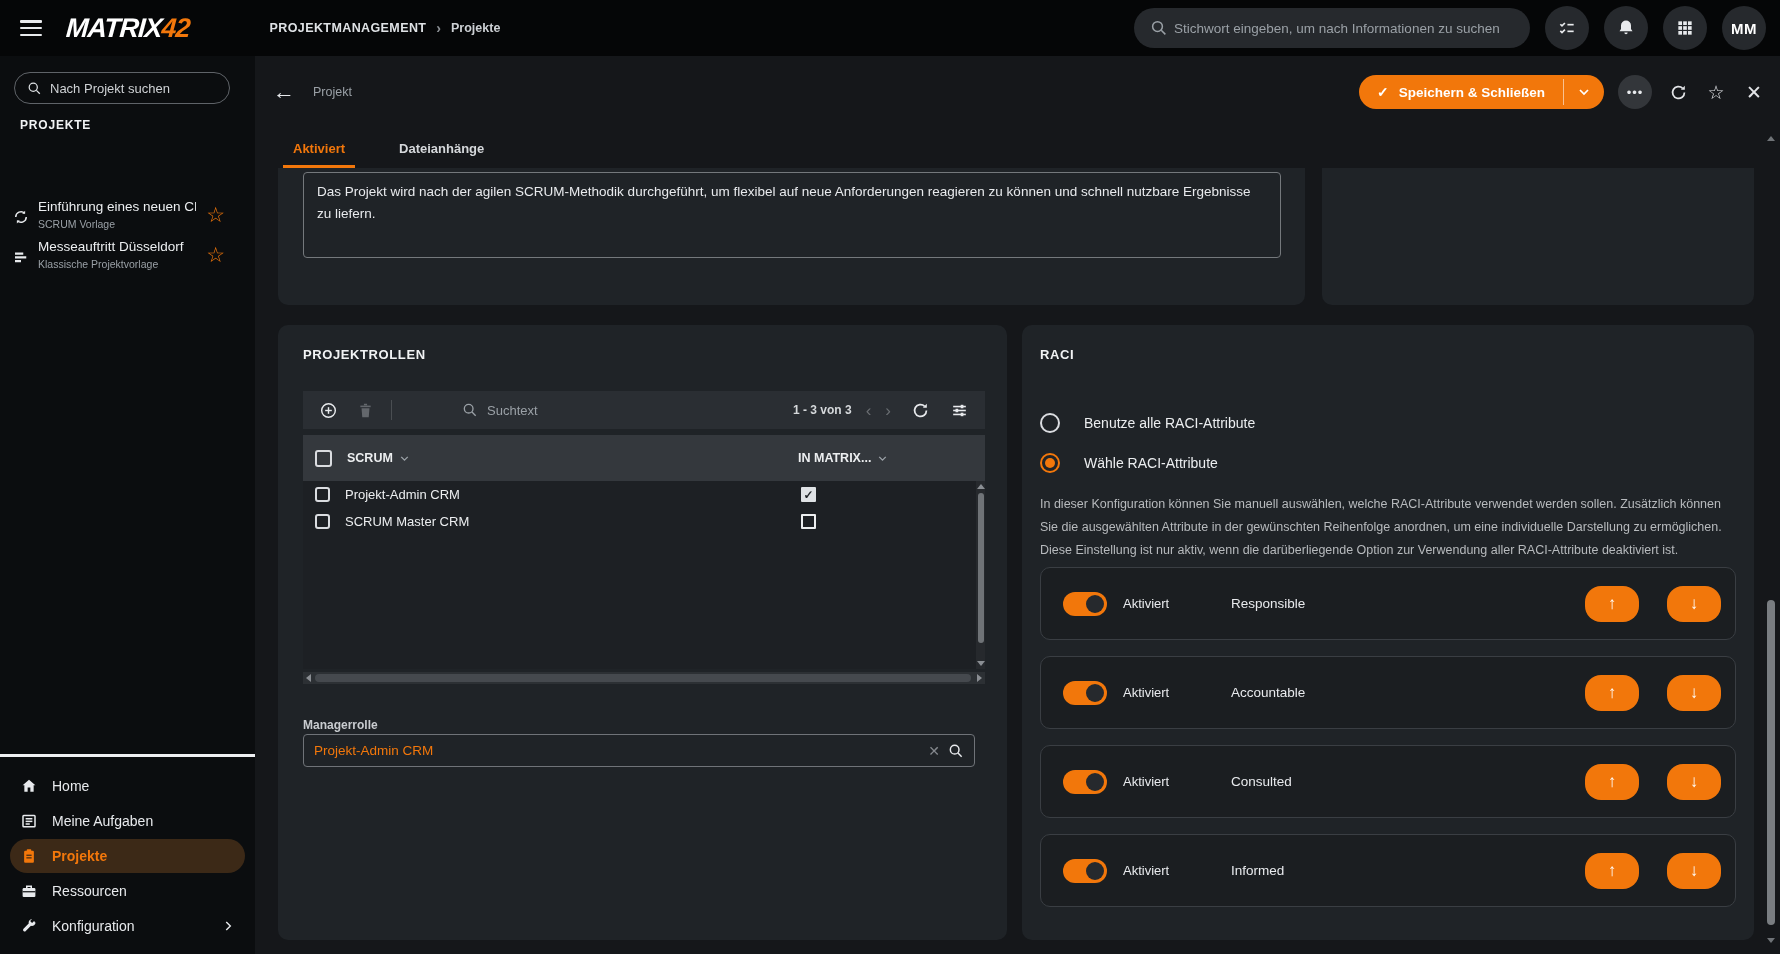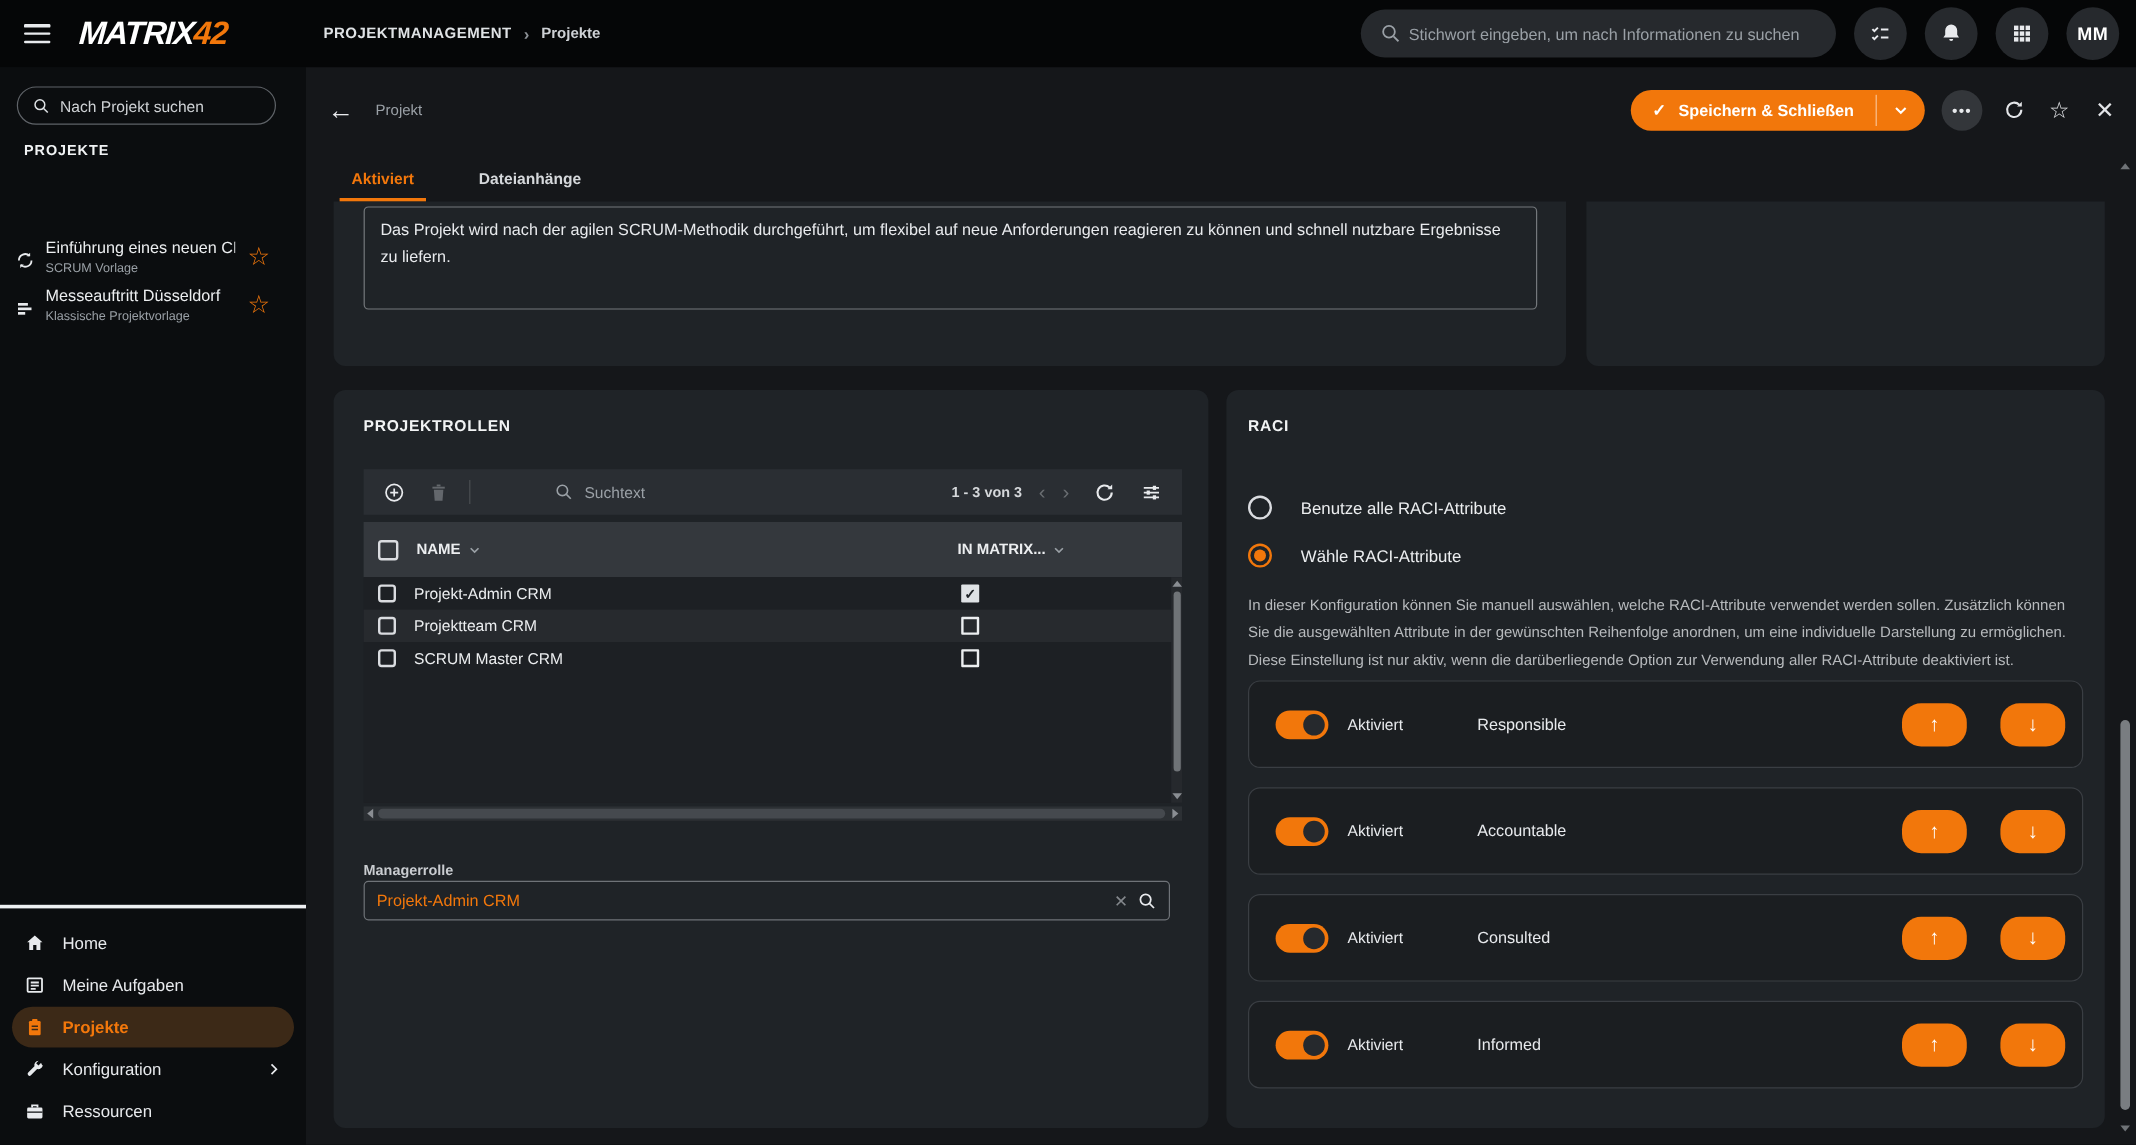--- a/index.html
+++ b/index.html
@@ -290,34 +290,34 @@
         <svg viewBox="0 0 24 24" fill="currentColor">
             <rect x="5.5" y="5" width="13" height="16" rx="1.5"></rect>
             <rect x="9" y="3" width="6" height="4" rx="1"></rect>
             <line x1="8.5" y1="11" x2="15.5" y2="11" stroke="#3c2917" stroke-width="1.6"></line>
             <line x1="8.5" y1="14.5" x2="15.5" y2="14.5" stroke="#3c2917" stroke-width="1.6"></line>
           </svg>
         <span>Projekte</span>
       </div>
       <div class="nav-item">
         <svg viewBox="0 0 24 24" fill="currentColor">
+            <rect x="3.5" y="8" width="17" height="12" rx="1.5"></rect>
+            <path d="M9 8V5.5h6V8" fill="none" stroke="currentColor" stroke-width="2"></path>
+            <line x1="3.5" y1="13" x2="20.5" y2="13" stroke="#0b0d0f" stroke-width="1.6"></line>
+          </svg>
+        <span>Ressourcen</span>
+      </div>
+      <div class="nav-item">
+        <svg viewBox="0 0 24 24" fill="currentColor">
             <path d="M20.8 7.2a5 5 0 0 1-6.2 4.6l-6.9 6.9a2.1 2.1 0 0 1-3-3l6.9-6.9A5 5 0 0 1 16.2 2.6l-2.7 2.7 2.6 2.6 2.7-2.7c.6.6 1 1.2 1.2 2z"></path>
           </svg>
         <span>Konfiguration</span>
         <svg class="nav-chev" viewBox="0 0 24 24" fill="none" stroke="currentColor" stroke-width="2.4">
             <polyline points="9 5 16 12 9 19"></polyline>
           </svg>
-      </div>
-      <div class="nav-item">
-        <svg viewBox="0 0 24 24" fill="currentColor">
-            <rect x="3.5" y="8" width="17" height="12" rx="1.5"></rect>
-            <path d="M9 8V5.5h6V8" fill="none" stroke="currentColor" stroke-width="2"></path>
-            <line x1="3.5" y1="13" x2="20.5" y2="13" stroke="#0b0d0f" stroke-width="1.6"></line>
-          </svg>
-        <span>Ressourcen</span>
       </div>
     </nav>
   </aside>
 
   <main class="main">
 
     <div class="doc-header">
       <span class="back">←</span>
       <div class="doc-titles">
         <div class="doc-type">Projekt</div>
@@ -406,46 +406,39 @@
                   <rect x="7" y="9.8" width="3.4" height="4.4" stroke="none"></rect>
                   <rect x="13.5" y="14.8" width="3.4" height="4.4" stroke="none"></rect>
                 </svg>
             </span>
           </span>
         </div>
 
         <div class="roles-header">
           <span class="cb"></span>
           <span class="col-name">
-            <span>NAME</span>
+            <span>SCRUM</span>
             <svg class="sort-chev" viewBox="0 0 24 24" fill="none" stroke="currentColor" stroke-width="2.6">
                 <polyline points="6 9 12 15 18 9"></polyline>
               </svg>
           </span>
           <span class="col-aufgabe">
             <span>IN MATRIX...</span>
             <svg class="sort-chev" viewBox="0 0 24 24" fill="none" stroke="currentColor" stroke-width="2.6">
                 <polyline points="6 9 12 15 18 9"></polyline>
               </svg>
           </span>
         </div>
 
         <div class="roles-body">
           <div class="trow">
             <span class="cb" style="width:15px;height:15px"></span>
             <span class="cell-name">Projekt-Admin CRM</span>
             <span class="cell-aufgabe">
                 <span class="cb2 checked">✓</span>
-              </span>
-          </div>
-          <div class="trow alt">
-            <span class="cb" style="width:15px;height:15px"></span>
-            <span class="cell-name">Projektteam CRM</span>
-            <span class="cell-aufgabe">
-                <span class="cb2"></span>
               </span>
           </div>
           <div class="trow">
             <span class="cb" style="width:15px;height:15px"></span>
             <span class="cell-name">SCRUM Master CRM</span>
             <span class="cell-aufgabe">
                 <span class="cb2"></span>
               </span>
           </div>
           <div class="vscroll">

